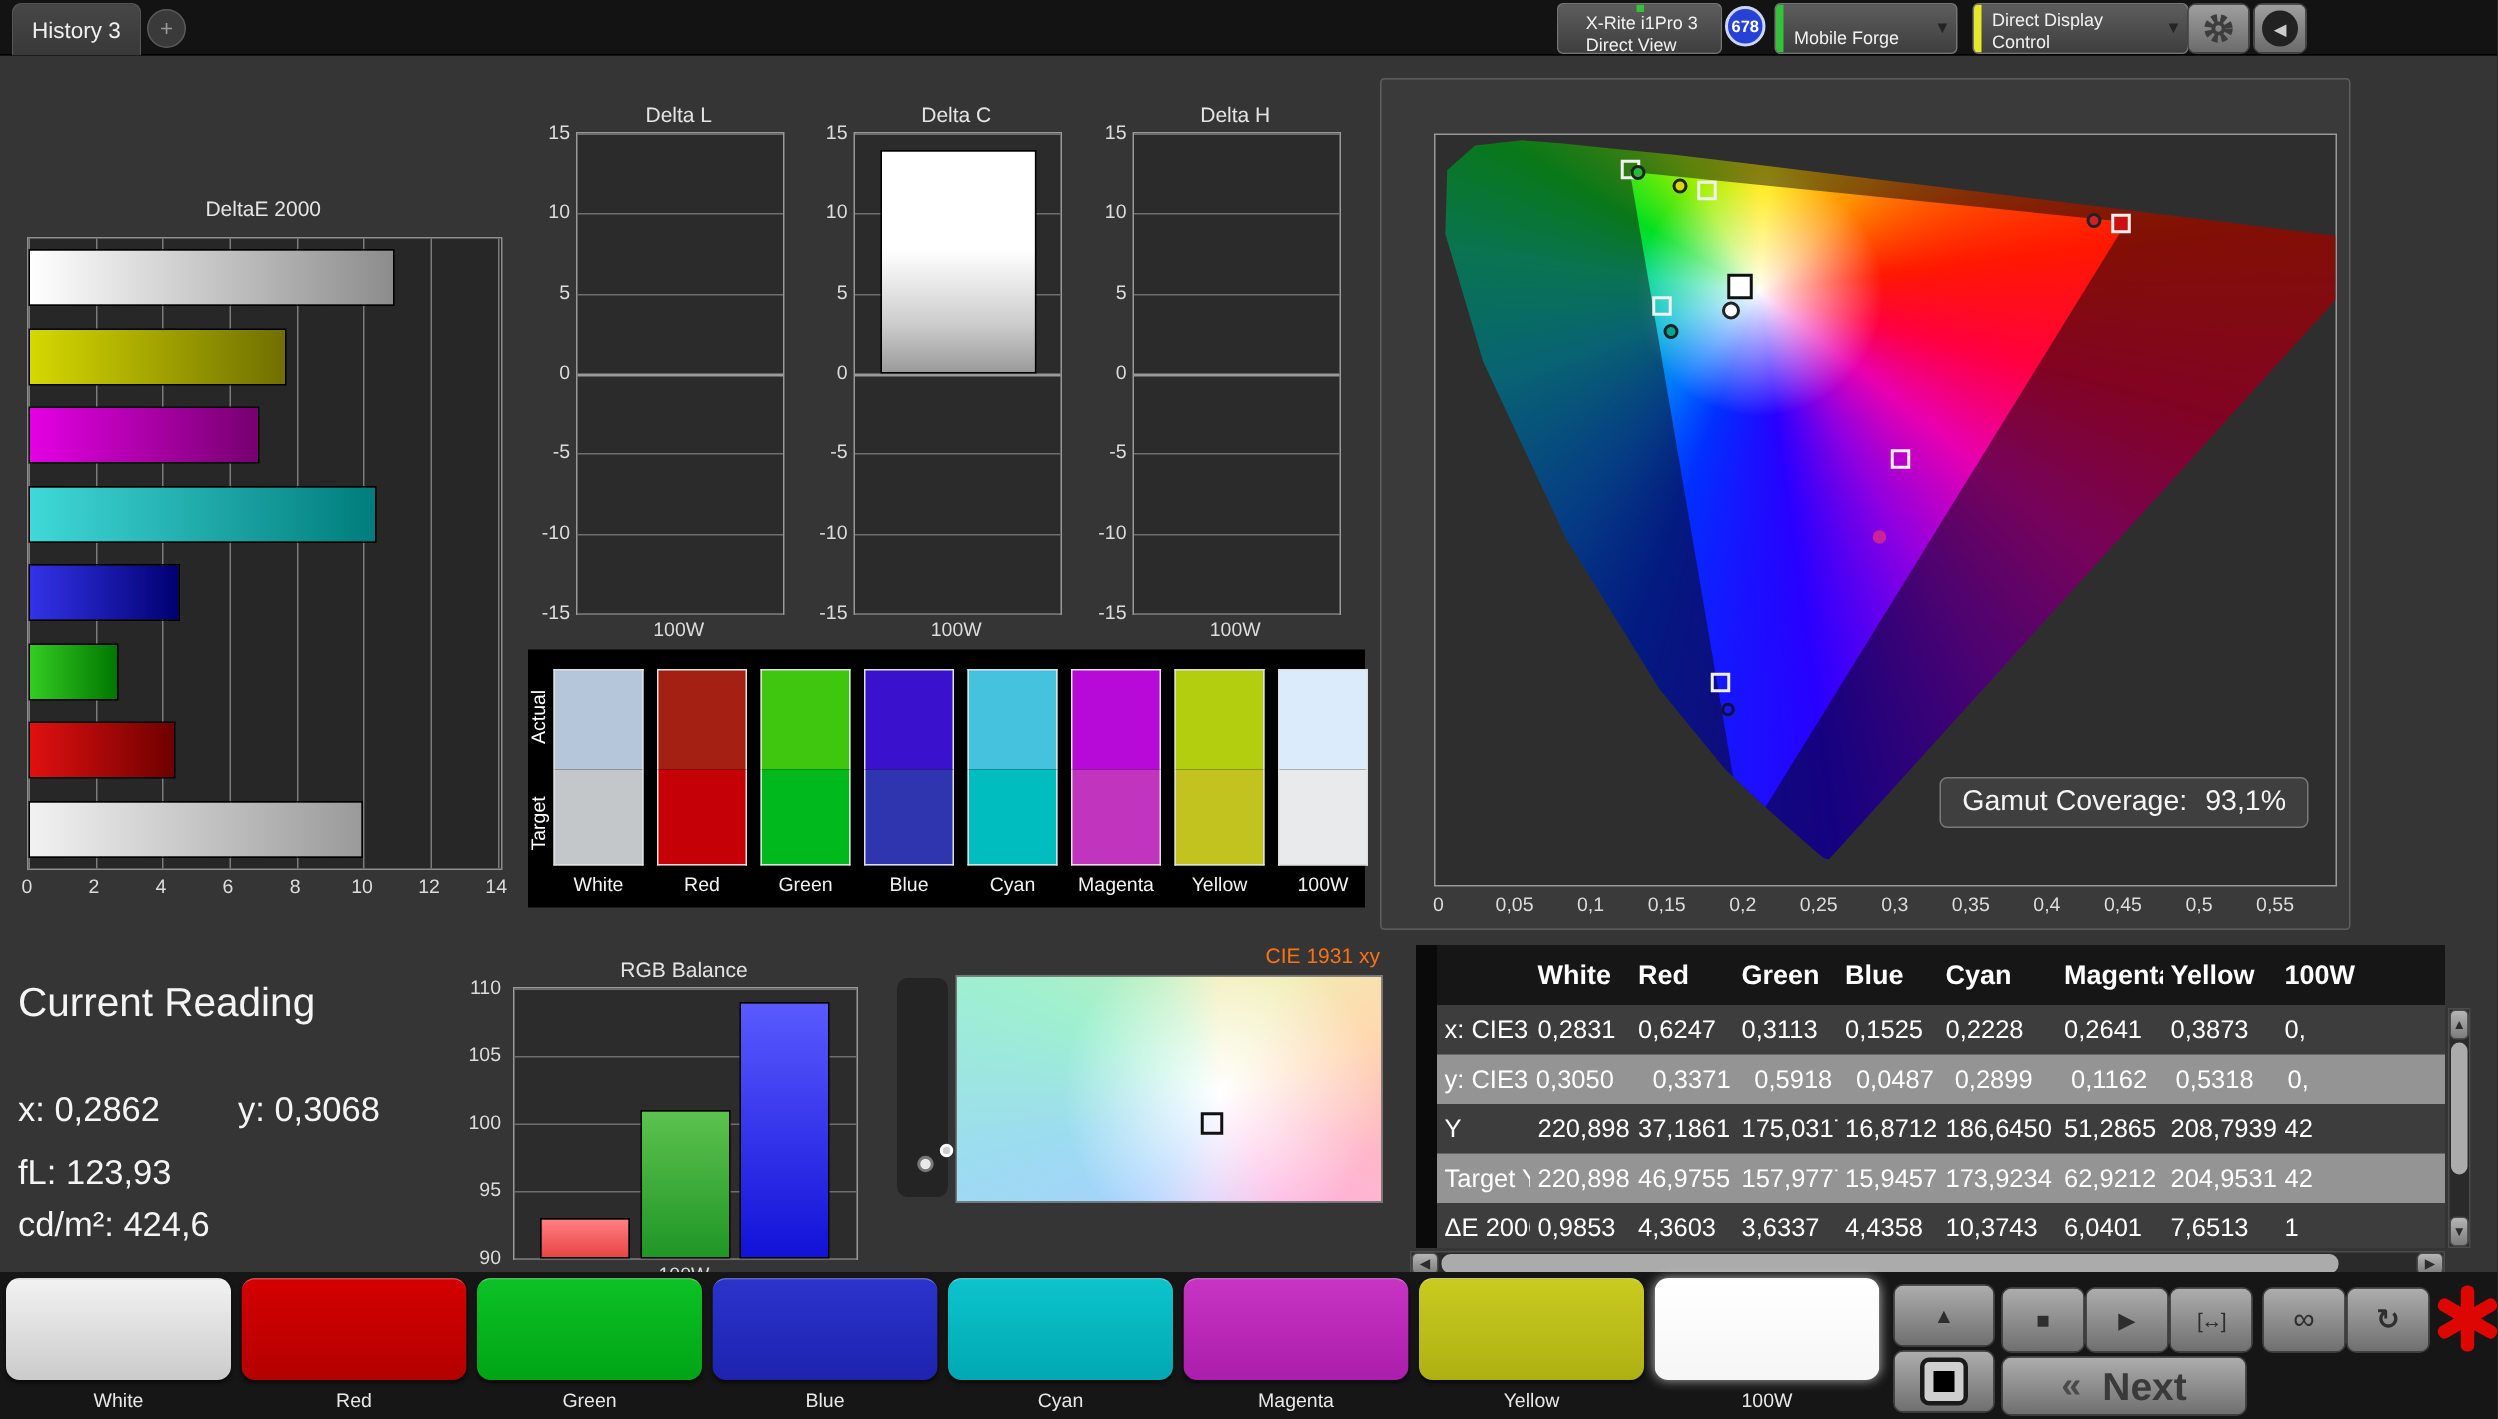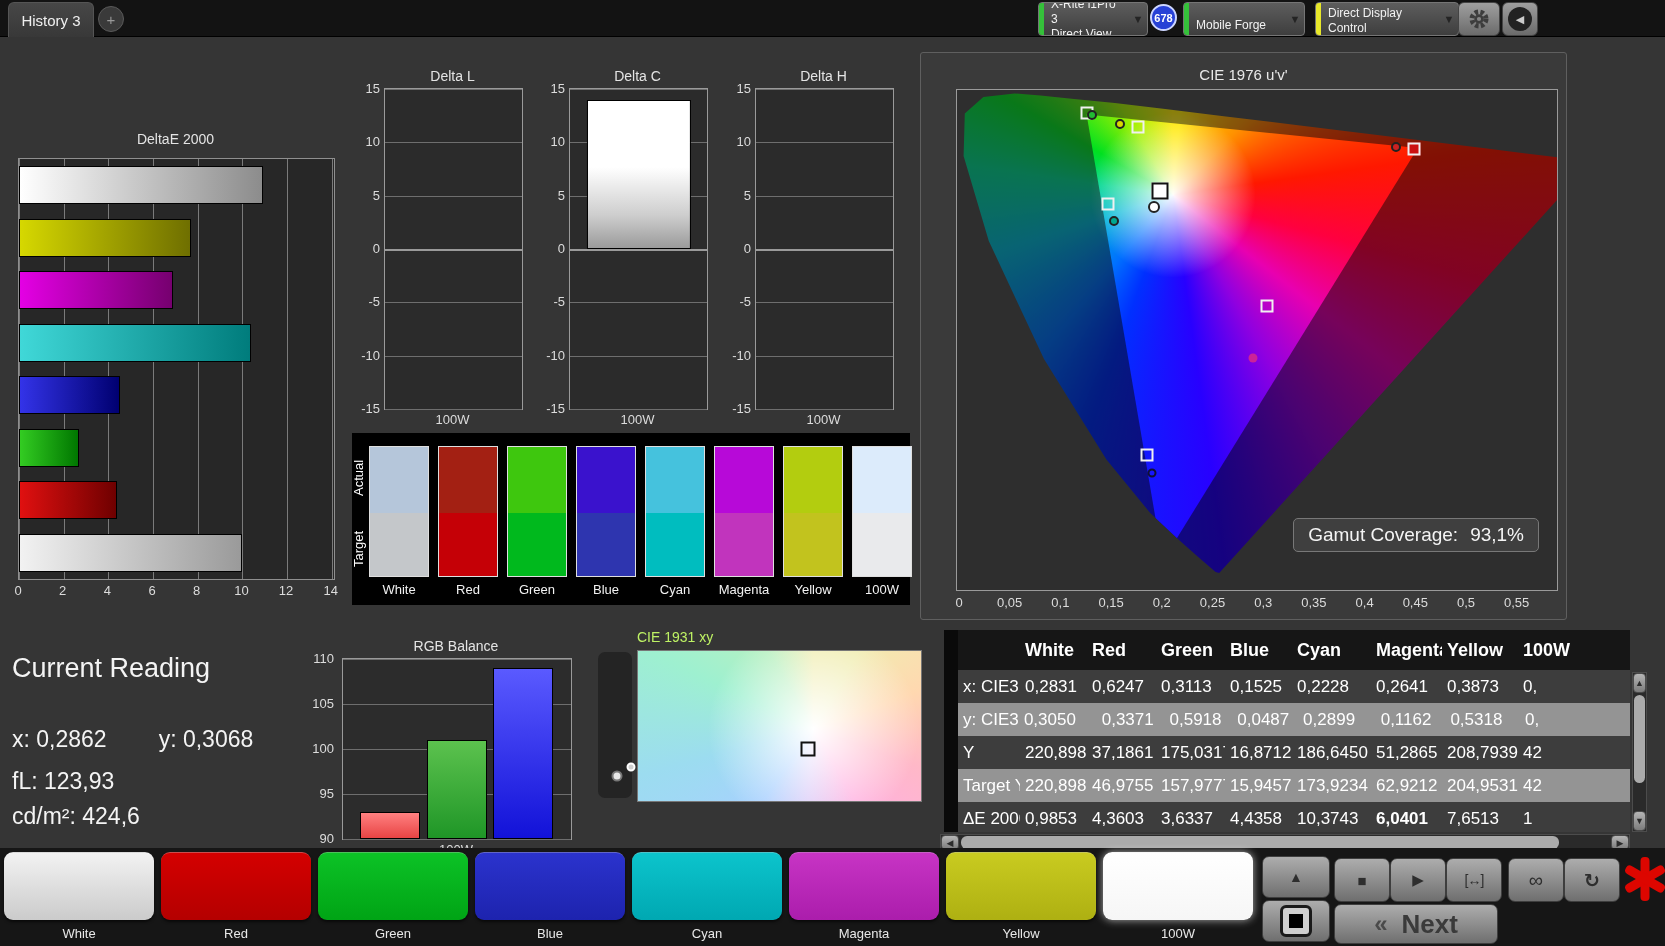--- a/index.html
+++ b/index.html
@@ -11,21 +11,21 @@
       border:1px solid #555;border-bottom:none;border-radius:6px 6px 0 0;display:flex;align-items:center;justify-content:center;
       font-size:15px;color:#f0f0f0;}
   #add-tab{position:absolute;left:98px;top:6px;width:24px;height:24px;border-radius:50%;background:#3a3a3a;border:1px solid #5a5a5a;
       color:#999;font-size:15px;display:flex;align-items:center;justify-content:center;}
   .dropdown{position:absolute;top:2px;height:32px;background:linear-gradient(180deg,#5d5d5d,#3e3e3e);border:1px solid #757575;
       border-radius:4px;display:flex;align-items:center;overflow:hidden;}
   .ddstripe{width:5px;height:100%;flex:0 0 5px;}
   .ddtext{flex:1;padding:0 4px 0 7px;font-size:12px;color:#f2f2f2;line-height:1.25;}
   .ddtext.two span{display:block;}
   .ddchev{flex:0 0 18px;color:#242424;font-size:11px;text-align:center;}
-  #dd-meter{left:1038px;width:108px;}
+  #dd-meter{left:1038px;width:108px;flex-direction:column;}
   #dd-pattern{left:1183px;width:120px;}
   #dd-workflow{left:1315px;width:142px;}
   #badge{position:absolute;left:1150px;top:4px;width:27px;height:27px;border-radius:50%;background:#2741d6;border:2px solid #cdd6ff;
       color:#fff;font-size:11px;font-weight:bold;display:flex;align-items:center;justify-content:center;box-sizing:border-box;}
   #btn-settings{position:absolute;left:1458px;top:2px;width:40px;height:32px;border-radius:6px;
       background:linear-gradient(180deg,#9f9f9f,#6b6b6b);border:1px solid #444;display:flex;align-items:center;justify-content:center;}
   #btn-collapse{position:absolute;left:1502px;top:2px;width:34px;height:32px;border-radius:6px;
       background:linear-gradient(180deg,#9f9f9f,#6b6b6b);border:1px solid #444;display:flex;align-items:center;justify-content:center;}
   #btn-collapse .circ{width:24px;height:24px;border-radius:50%;background:#222;color:#ccc;font-size:11px;display:flex;align-items:center;justify-content:center;}
   
@@ -75,21 +75,21 @@
   .cr-line{position:absolute;left:12px;font-size:23px;color:#f4f4f4;}
   #cr-line1{top:726px;} #cr-line1 .y{margin-left:52px;}
   #cr-line2{top:768px;} #cr-line3{top:803px;}
   
   #rgb-title{position:absolute;left:342px;top:638px;width:228px;text-align:center;font-size:14px;color:#e4e4e4;}
   #rgb-plot{position:absolute;left:342px;top:658px;width:228px;height:180px;background:#2c2c2c;border:1px solid #9a9a9a;}
   #rgb-ylabels{position:absolute;left:306px;top:658px;width:32px;height:180px;}
   .vbar{position:absolute;bottom:0;width:60px;border:1px solid #000;box-sizing:border-box;}
   #rgb-xlab{position:absolute;left:342px;top:842px;width:228px;text-align:center;font-size:13px;color:#dcdcdc;}
   
-  #cie31-title{position:absolute;left:637px;top:629px;width:283px;text-align:left;font-size:14px;color:#bef264;}
+  #cie31-title{position:absolute;left:637px;top:629px;width:283px;text-align:right;font-size:14px;color:#f97316;}
   #cie31-strip{position:absolute;left:598px;top:652px;width:34px;height:146px;background:#242424;border-radius:7px;}
   #cie31-plot{position:absolute;left:637px;top:650px;width:283px;height:150px;border:1px solid #777;
       background:radial-gradient(circle at 62% 52%, #ffffff 0%, rgba(255,255,255,0) 55%),
       conic-gradient(from 0deg at 62% 52%, #f0edb0 30deg,#ffd8b0 70deg,#ffb8c8 110deg,#ffb0e0 150deg,#d8c8f8 185deg,#a8d0ff 215deg,#9cdcf0 255deg,#9ef0d0 295deg,#b8f0c0 330deg,#f0edb0 360deg);}
   
   #table-blackstrip{position:absolute;left:944px;top:630px;width:14px;height:202px;background:#0a0a0a;}
   #cal-table{position:absolute;left:958px;top:630px;width:672px;height:202px;overflow:hidden;font-size:17px;}
   .trow{display:flex;height:33px;align-items:center;}
   .trow.hdr{height:40px;background:#161616;font-weight:bold;font-size:18px;}
   .trow.dark{background:#3d3d3d;} .trow.light{background:#949494;}
@@ -312,21 +312,20 @@
         </div>
         <div class="swcol">
           <div class="sw-a" style="background: rgb(220, 235, 251);"></div>
           <div class="sw-t" style="background: rgb(233, 234, 236);"></div>
           <div class="swlab">100W</div>
         </div>
       </div>
   </div>
 
   <div id="cie-panel">
-    <div id="cie-title">CIE 1976 u'v'</div>
     <div id="cie-plot">
       <div id="cie-base" class="cieclip">
           <div class="cie-fill"></div>
         </div>
       <div class="cieclip">
           <div id="cie-triangle">
             <div class="cie-fill"></div>
           </div>
         </div>
 
@@ -461,21 +460,21 @@
         <div class="tcell" style="width: 76px;">204,9531</div>
         <div class="tcell" style="width: 112px;">42</div>
       </div>
       <div class="trow dark">
         <div class="tcell" style="width: 62px;">ΔE 2000</div>
         <div class="tcell" style="width: 67px;">0,9853</div>
         <div class="tcell" style="width: 69px;">4,3603</div>
         <div class="tcell" style="width: 69px;">3,6337</div>
         <div class="tcell" style="width: 67px;">4,4358</div>
         <div class="tcell" style="width: 79px;">10,3743</div>
-        <div class="tcell" style="width: 71px; font-weight: bold;">6,0401</div>
+        <div class="tcell" style="width: 71px;">6,0401</div>
         <div class="tcell" style="width: 76px;">7,6513</div>
         <div class="tcell" style="width: 112px;">1</div>
       </div>
     </div>
   <div id="vscroll">
     <div class="sbtn up">▲</div>
     <div class="thumb"></div>
     <div class="sbtn down">▼</div>
   </div>
   <div id="hscroll">

